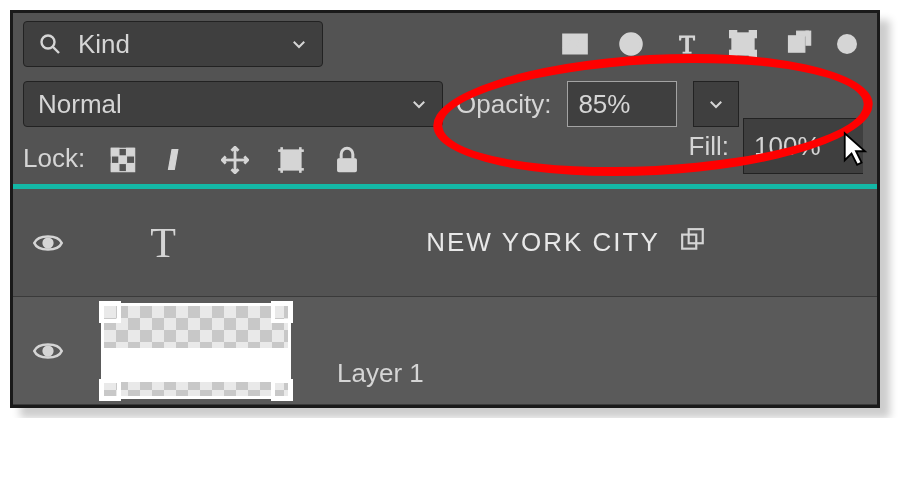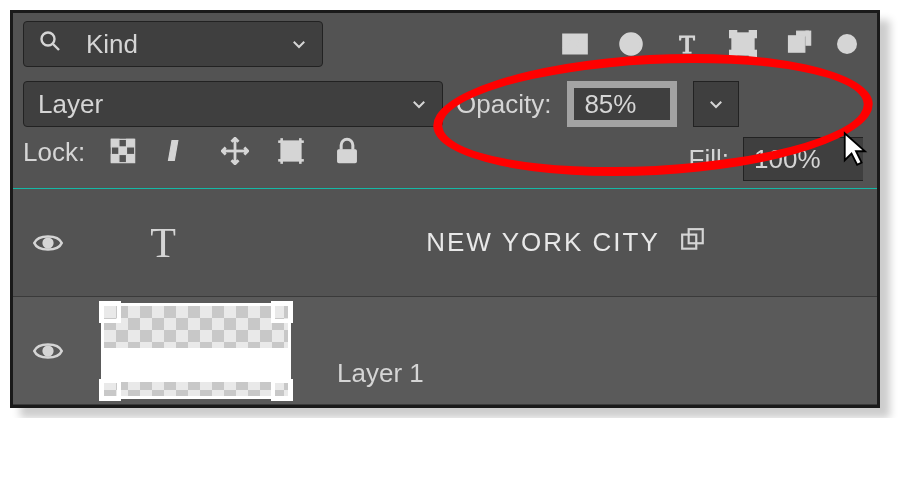--- a/index.html
+++ b/index.html
@@ -31,57 +31,57 @@
       border-radius: 4px;
       height: 46px;
       width: 300px;
       display: flex;
       align-items: center;
       padding: 0 14px;
       font-size: 26px;
       font-weight: 400;
       justify-content: space-between;
     }
-    .search-kind { display:flex; gap:24px; }
+    .search-kind { display:flex; align-items:center; gap:16px; }
     .chev { width:18px; height:18px; }
     .spacer { flex: 1; }
     .filter-icons { display:flex; align-items:center; gap:28px; margin-left: 62px; }
     .ficon { width:28px; height:28px; fill:#d5d5d5; stroke:#d5d5d5; }
     .dot { width:20px; height:20px; border-radius:50%; background:#d5d5d5; margin-left:14px; margin-right:6px;}
     
     .row2 {
       display:flex; align-items:center; padding: 4px 14px 4px 10px; gap: 10px; height:58px;
     }
     .blend-dropdown {
       background:#3f3f3f; border:1px solid #222; border-radius:4px; height:46px;
       flex:1; max-width:420px;
       display:flex; align-items:center; justify-content:space-between; padding:0 14px; font-size:26px;
     }
     .opacity-label { font-size:26px; margin-left:3px; }
     .opacity-field {
-      background:#3f3f3f; border:7px solid #a3a3a3; height:46px; width:110px;
+      background:#3f3f3f; border:1px solid #a3a3a3; height:46px; width:110px;
       display:flex; align-items:center; padding:0 10px; font-size:26px; margin-left:6px;
     }
     .small-chev-box {
       background:#3f3f3f; border:1px solid #222; height:46px; width:46px;
       display:flex; align-items:center; justify-content:center; margin-left:6px;
     }
     
     .row3 {
-      display:flex; align-items:flex-start; padding: 4px 14px 4px 10px; gap: 24px; height:56px;
-      border-bottom: 1px solid #14b8a6;
+      display:flex; align-items:flex-end; padding: 4px 14px 10px 10px; gap: 24px; height:56px;
+      border-bottom: 5px solid #14b8a6;
     }
     .lock-label { font-size:26px; }
     .lock-icons { display:flex; align-items:center; gap:28px; }
     .licon { width:28px; height:28px; fill:#d5d5d5; stroke:#d5d5d5; }
     .fill-wrap { display:flex; align-items:center; margin-left:auto; gap:14px; }
     .fill-label { font-size:26px; }
     .fill-field {
       background:#3f3f3f; border-top:1px solid #222; border-left:1px solid #222; border-bottom:1px solid #222;
-      height:44px; width:120px; display:flex; align-items:center; padding:0 10px; font-size:26px;
+      height:56px; width:120px; display:flex; align-items:center; padding:0 10px; font-size:26px;
     }
     
     .layer-row {
       display:flex; align-items:center; height:108px; padding:0 10px; gap: 28px;
       border-bottom: 1px solid #3a3a3a;
     }
     .layer-row.selected { background:#5a5a5a; }
     .eye { width:30px; height:30px; margin-left:10px; margin-right:10px; }
     .type-T { font-family: Georgia, 'Times New Roman', serif; font-size:42px; width:48px; text-align:center; margin-left:38px; margin-right:50px;}
     .layer-rest { flex:1; display:flex; align-items:flex-start; justify-content:center; gap:20px; }
@@ -162,21 +162,21 @@
         <rect x="3" y="5" width="14" height="14"></rect>
           <rect x="10" y="1" width="10" height="4"></rect>
           <rect x="18" y="1" width="4" height="12"></rect>
       </svg>
     </div>
     <div class="dot"></div>
   </div>
 
   <div class="row2">
     <div class="blend-dropdown">
-      <span>Layer</span>
+      <span>Normal</span>
       <svg class="chev" viewBox="0 0 24 24" fill="none" stroke="#d5d5d5" stroke-width="2.6">
           <polyline points="5 9 12 16 19 9"></polyline>
         </svg>
     </div>
     <span class="opacity-label">Opacity:</span>
     <div class="opacity-field">
       <span>85%</span>
     </div>
     <div class="small-chev-box">
       <svg class="chev" viewBox="0 0 24 24" fill="none" stroke="#d5d5d5" stroke-width="2.6">

